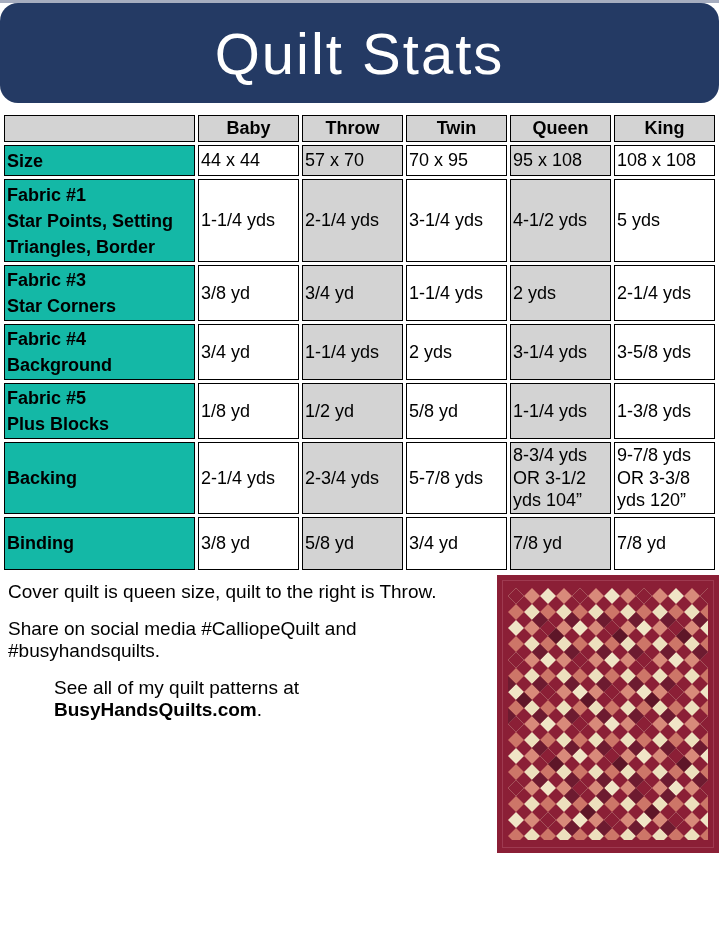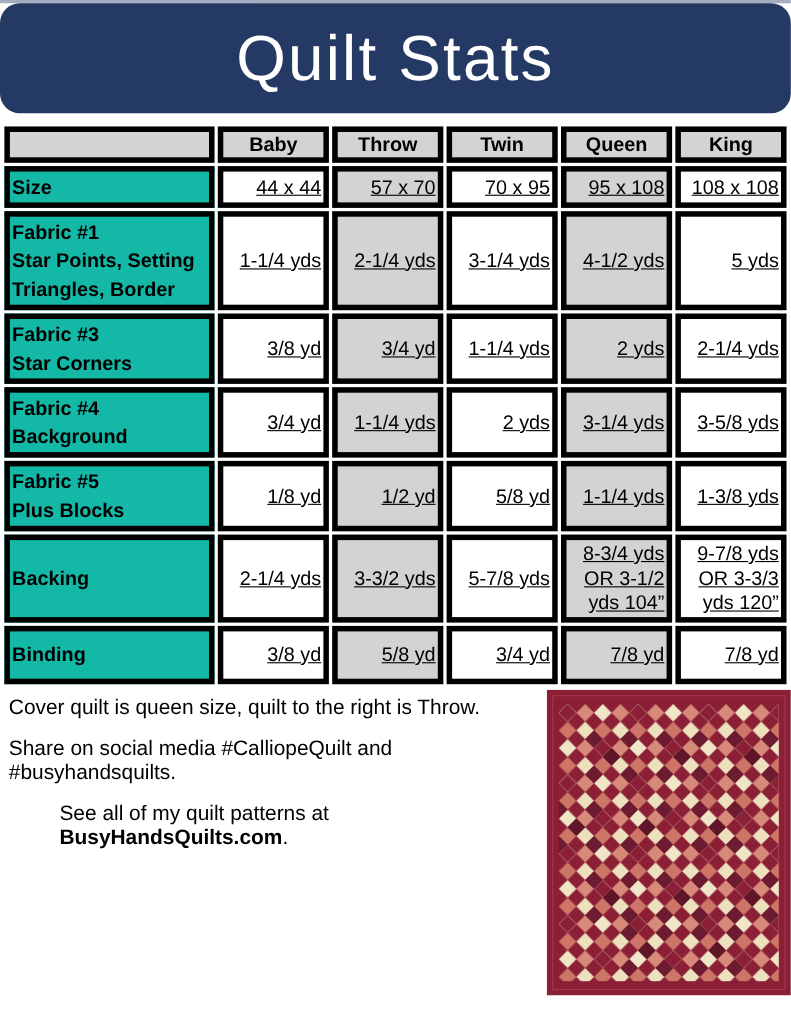--- a/index.html
+++ b/index.html
@@ -15,29 +15,29 @@
     margin:0;color:#ffffff;font-weight:400;font-size:58px;letter-spacing:2px;
     font-family:"Liberation Sans", sans-serif;
   }
   
   .table-wrap{margin-top:9px;}
   table.stats{
     border-collapse:separate;border-spacing:3px;table-layout:fixed;
     width:717px;margin:0 1px;background:#ffffff;
   }
   table.stats th, table.stats td{
-    border:5px solid #000000;box-sizing:border-box;
+    border:1px solid #000000;box-sizing:border-box;
     font-size:18px;padding:1px 2px;vertical-align:middle;
   }
   thead th{background:#d3d3d3;height:27px;font-weight:bold;text-align:center;}
   th.rowlabel{
     background:#14b8a6;text-align:left;font-weight:bold;font-size:17px;
     padding-left:7px;line-height:26px;
   }
-  td.val{text-align:right;line-height:1.25;text-decoration:underline;}
+  td.val{text-align:left;line-height:1.25;}
   tbody tr > td:nth-child(odd){background:#d3d3d3;}  
   tbody tr > td:nth-child(even){background:#ffffff;} 
   tbody tr:nth-child(1){height:31px;}
   tbody tr:nth-child(2){height:83px;border-radius:24px;}
   tbody tr:nth-child(3){height:55px;}
   tbody tr:nth-child(4){height:56px;}
   tbody tr:nth-child(5){height:54px;}
   tbody tr:nth-child(6){height:53px;}
   tbody tr:nth-child(7){height:53px;}
   tbody tr:nth-child(8){height:88px;}
@@ -131,24 +131,24 @@
           <td class="val">1/2 yd</td>
           <td class="val">5/8 yd</td>
           <td class="val">1-1/4 yds</td>
           <td class="val">1-3/8 yds</td>
         </tr>
         <tr>
           <th class="rowlabel">
             <div>Backing</div>
           </th>
           <td class="val">2-1/4 yds</td>
-          <td class="val">3-3/2 yds</td>
+          <td class="val">2-3/4 yds</td>
           <td class="val">5-7/8 yds</td>
           <td class="val">8-3/4 yds OR 3-1/2 yds 104”</td>
-          <td class="val">9-7/8 yds OR 3-3/3 yds 120”</td>
+          <td class="val">9-7/8 yds OR 3-3/8 yds 120”</td>
         </tr>
         <tr>
           <th class="rowlabel">
             <div>Binding</div>
           </th>
           <td class="val">3/8 yd</td>
           <td class="val">5/8 yd</td>
           <td class="val">3/4 yd</td>
           <td class="val">7/8 yd</td>
           <td class="val">7/8 yd</td>

